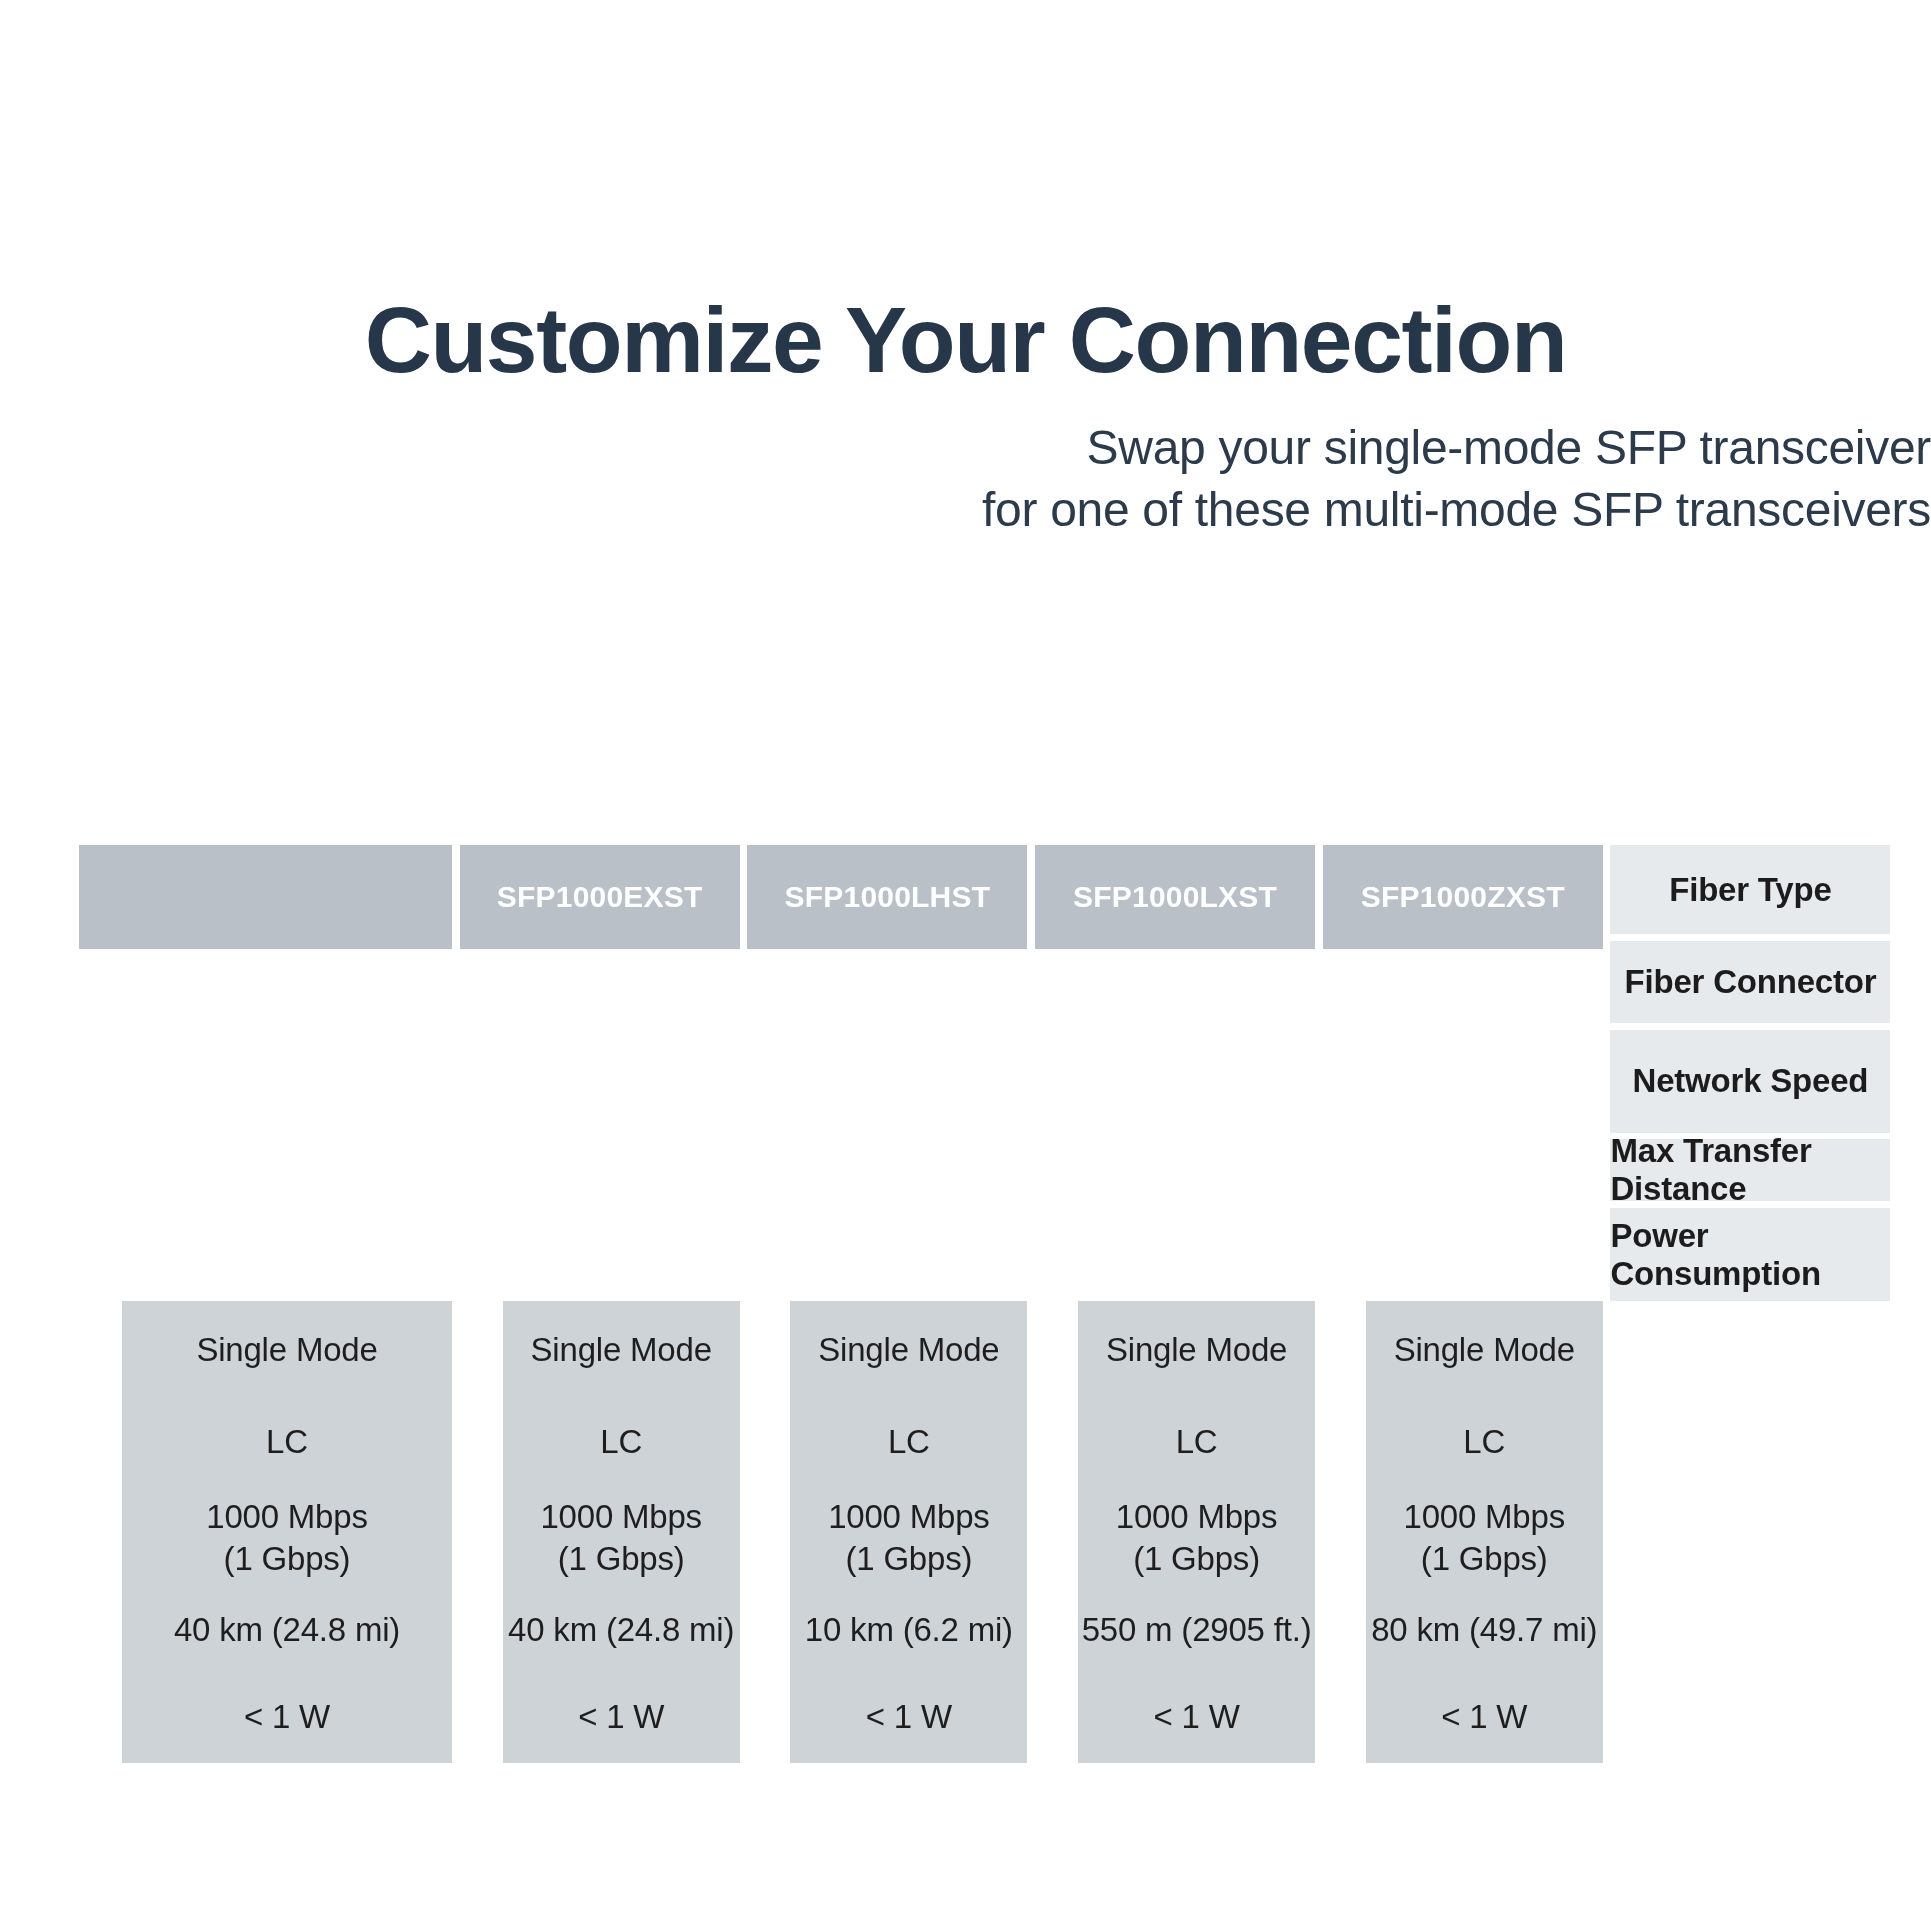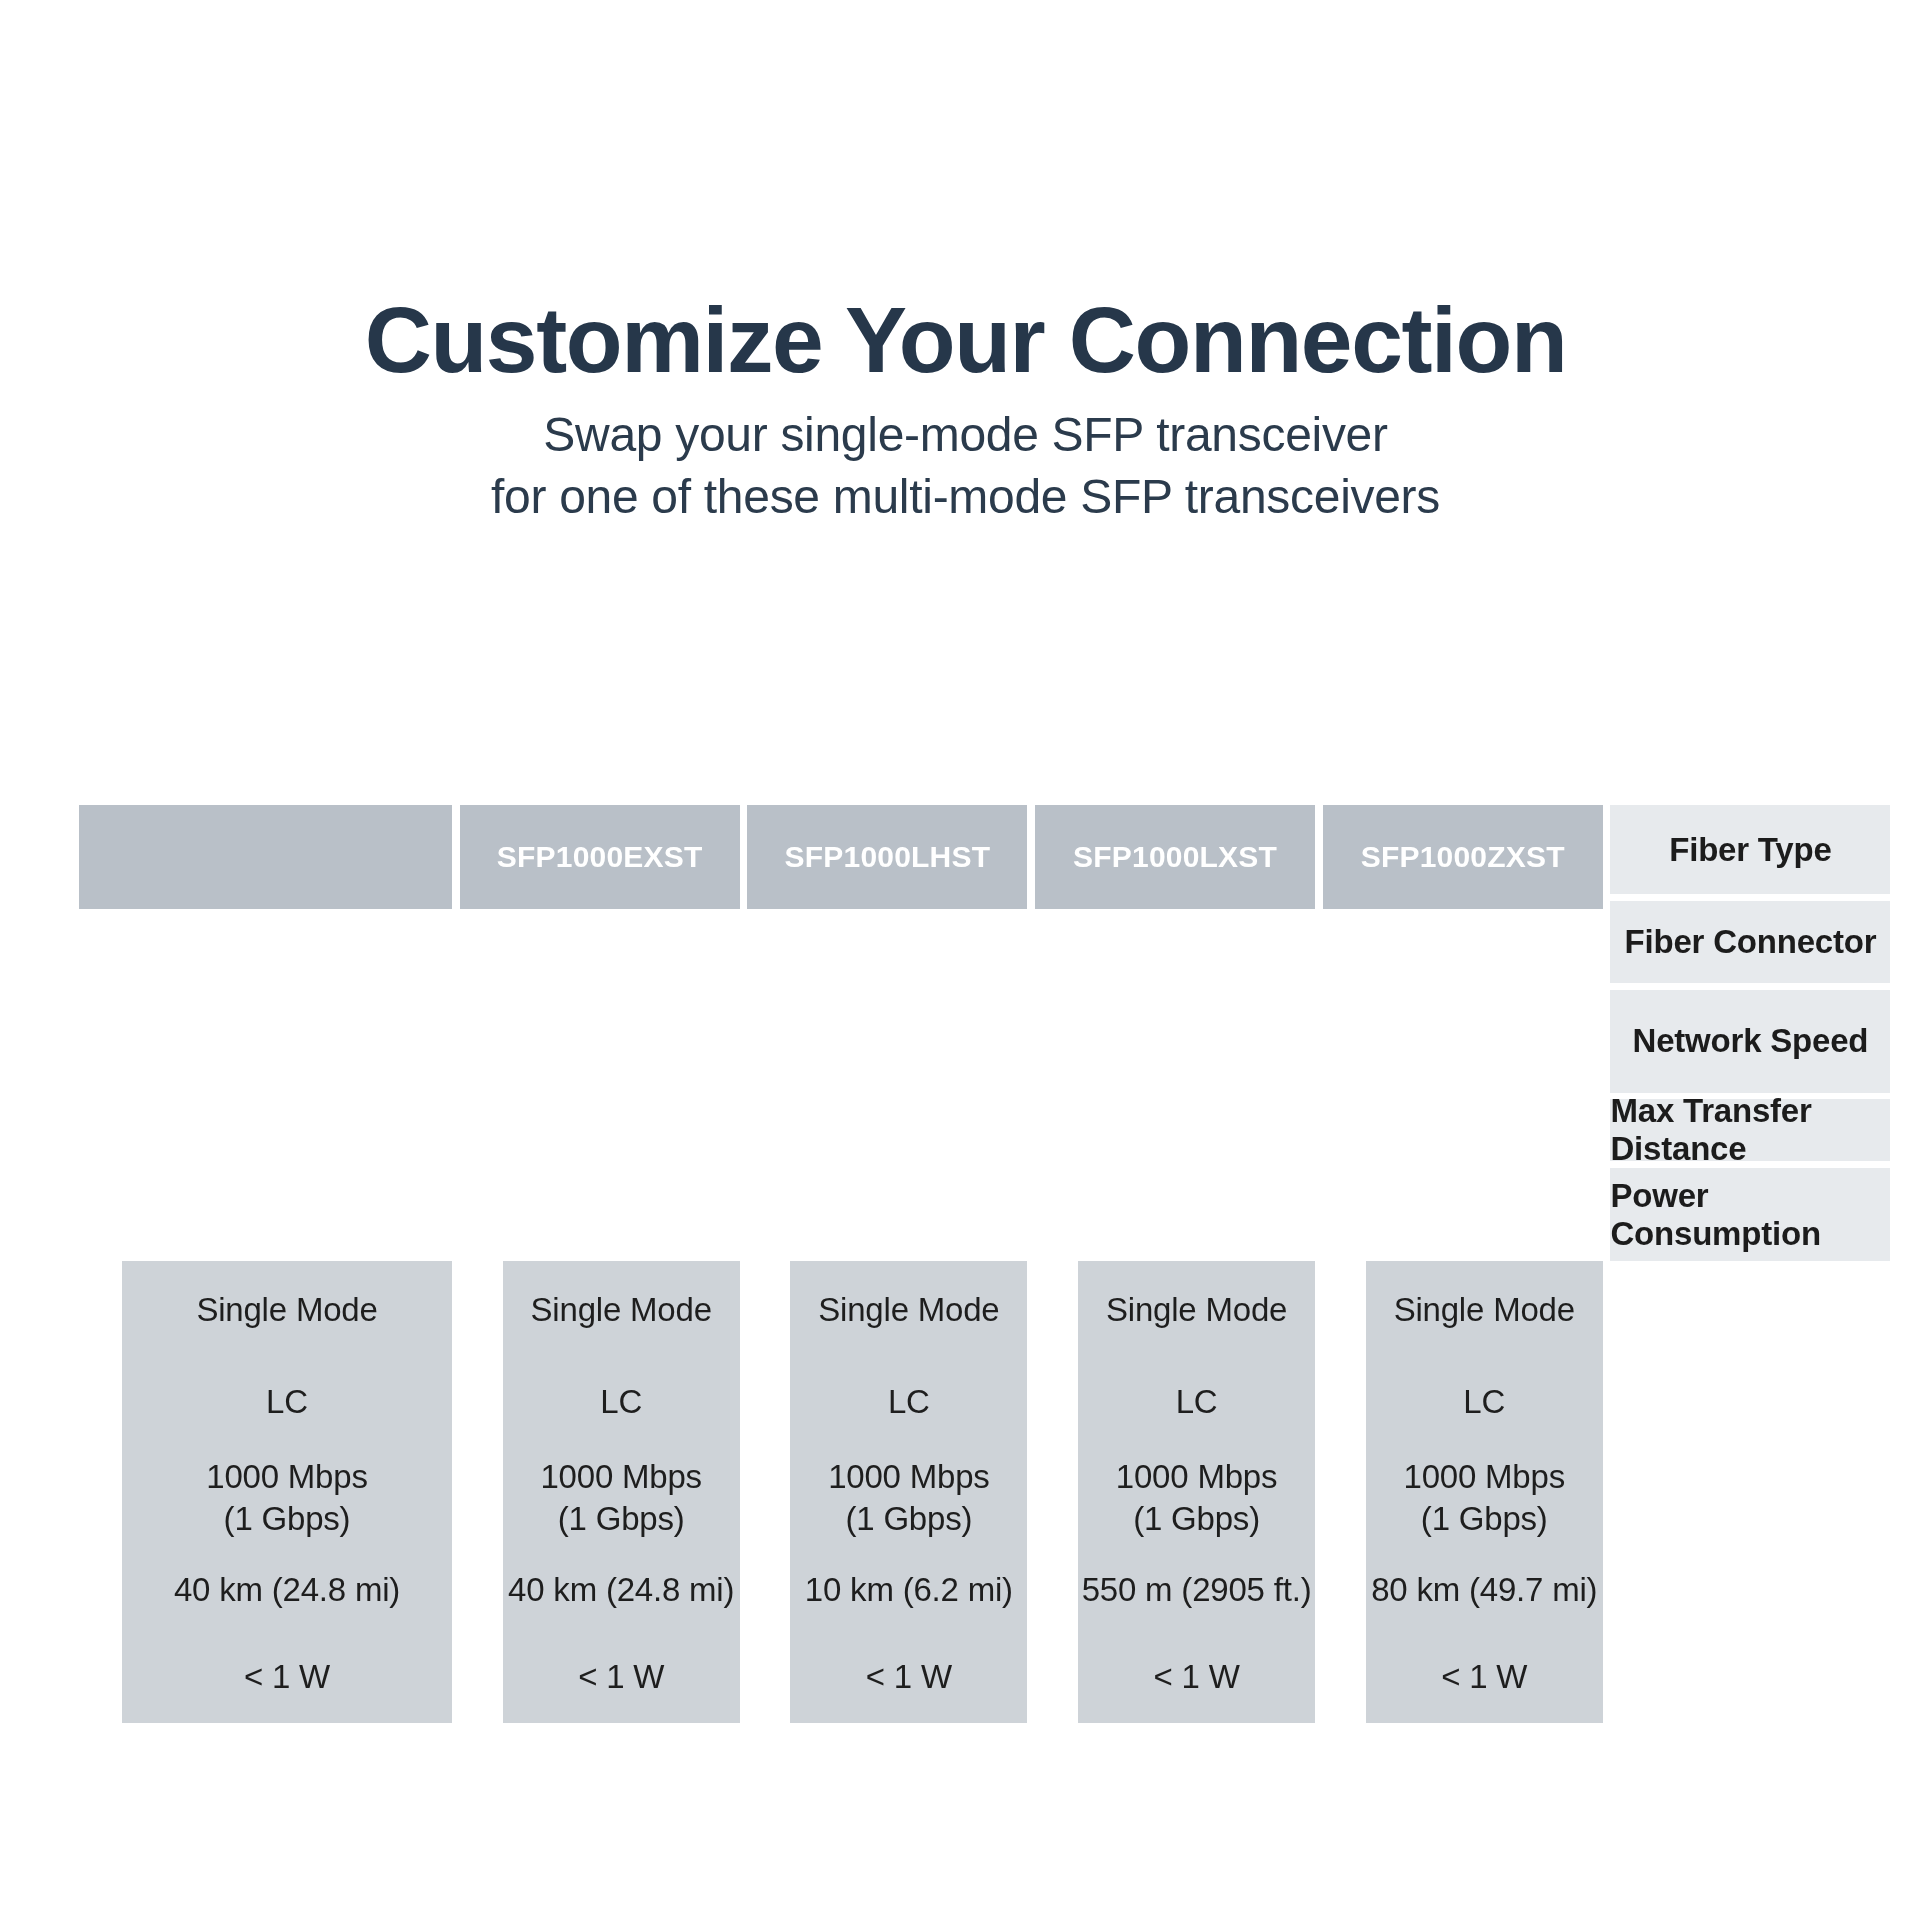--- a/index.html
+++ b/index.html
@@ -36,37 +36,38 @@
     font-size: 93px;
     font-weight: 700;
     letter-spacing: -1.4px;
     color: #26374a;
     line-height: 1.08;
     margin: 0;
     padding: 0;
   }
 
   .page-subtitle {
-    margin: 14px 0 0 0;
+    margin: 27px 0 0 0;
     font-family: "Liberation Sans", sans-serif;
     font-size: 48px;
     font-weight: 400;
     color: #2b3b4c;
     line-height: 1.28;
     letter-spacing: -0.3px;
+    text-align: right;
   }
   .page-subtitle .sub-line {
     display: block;
   }
 
   
   .spec-table {
     position: absolute;
     left: 79px;
-    top: 805px;
+    top: 845px;
     width: 1773px;
     display: grid;
     grid-template-columns: 373px 280px 280px 280px 280px 280px;
     column-gap: 7.7px;
     row-gap: 0;
   }
 
   
   .hdr-cell {
     background: #b9c0c8;

